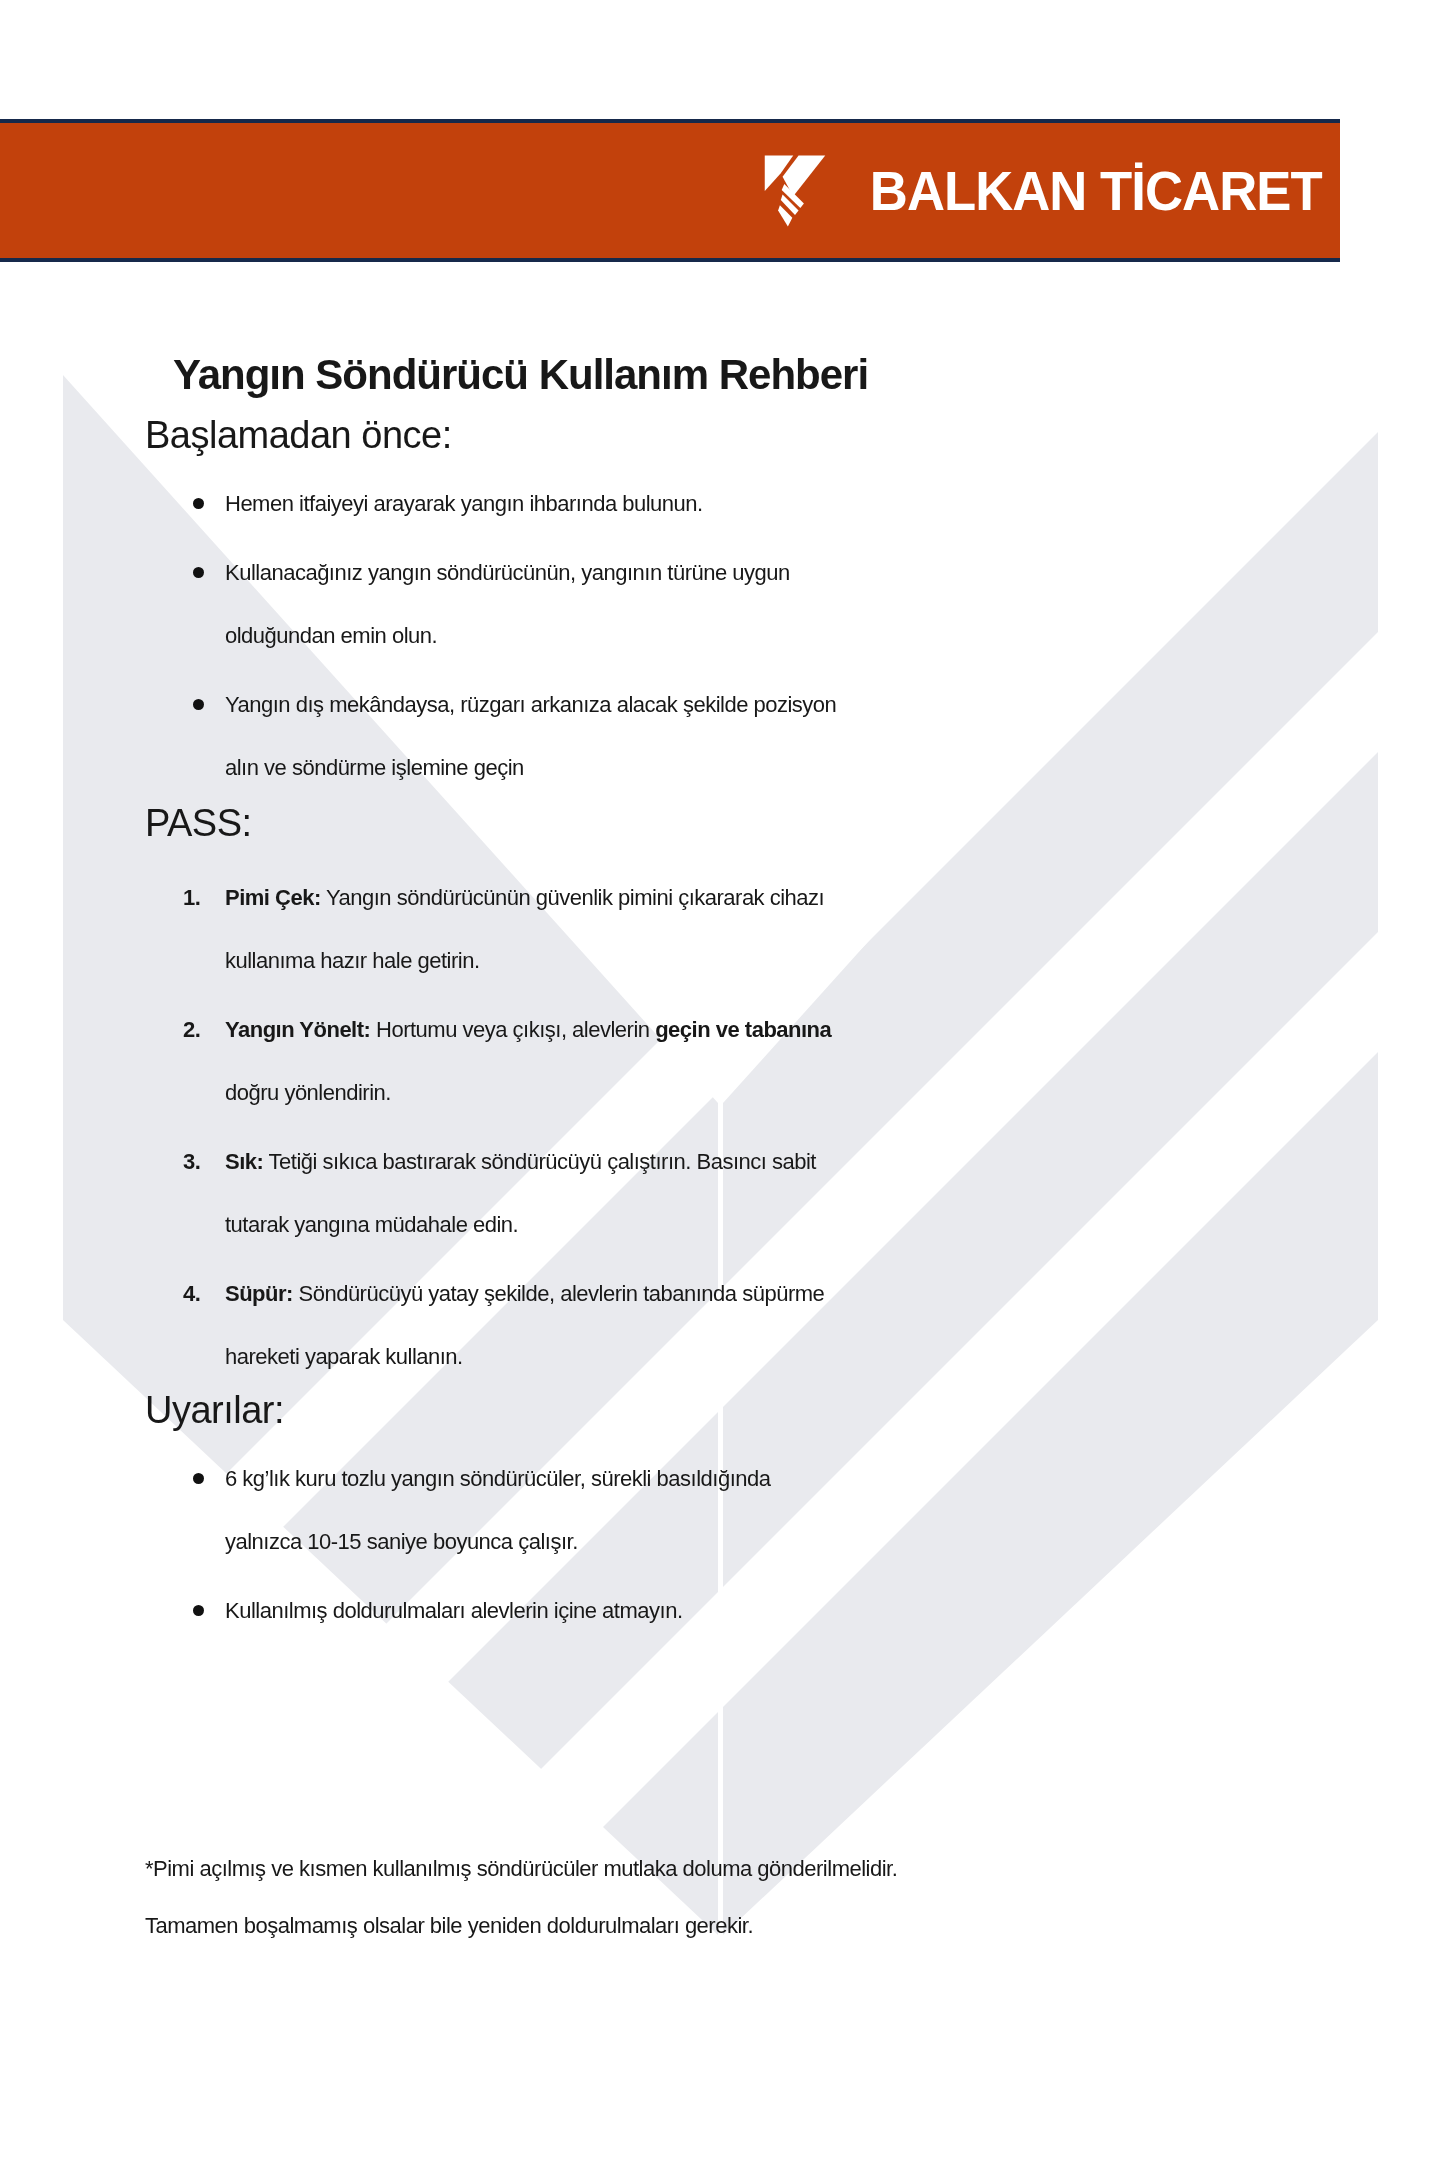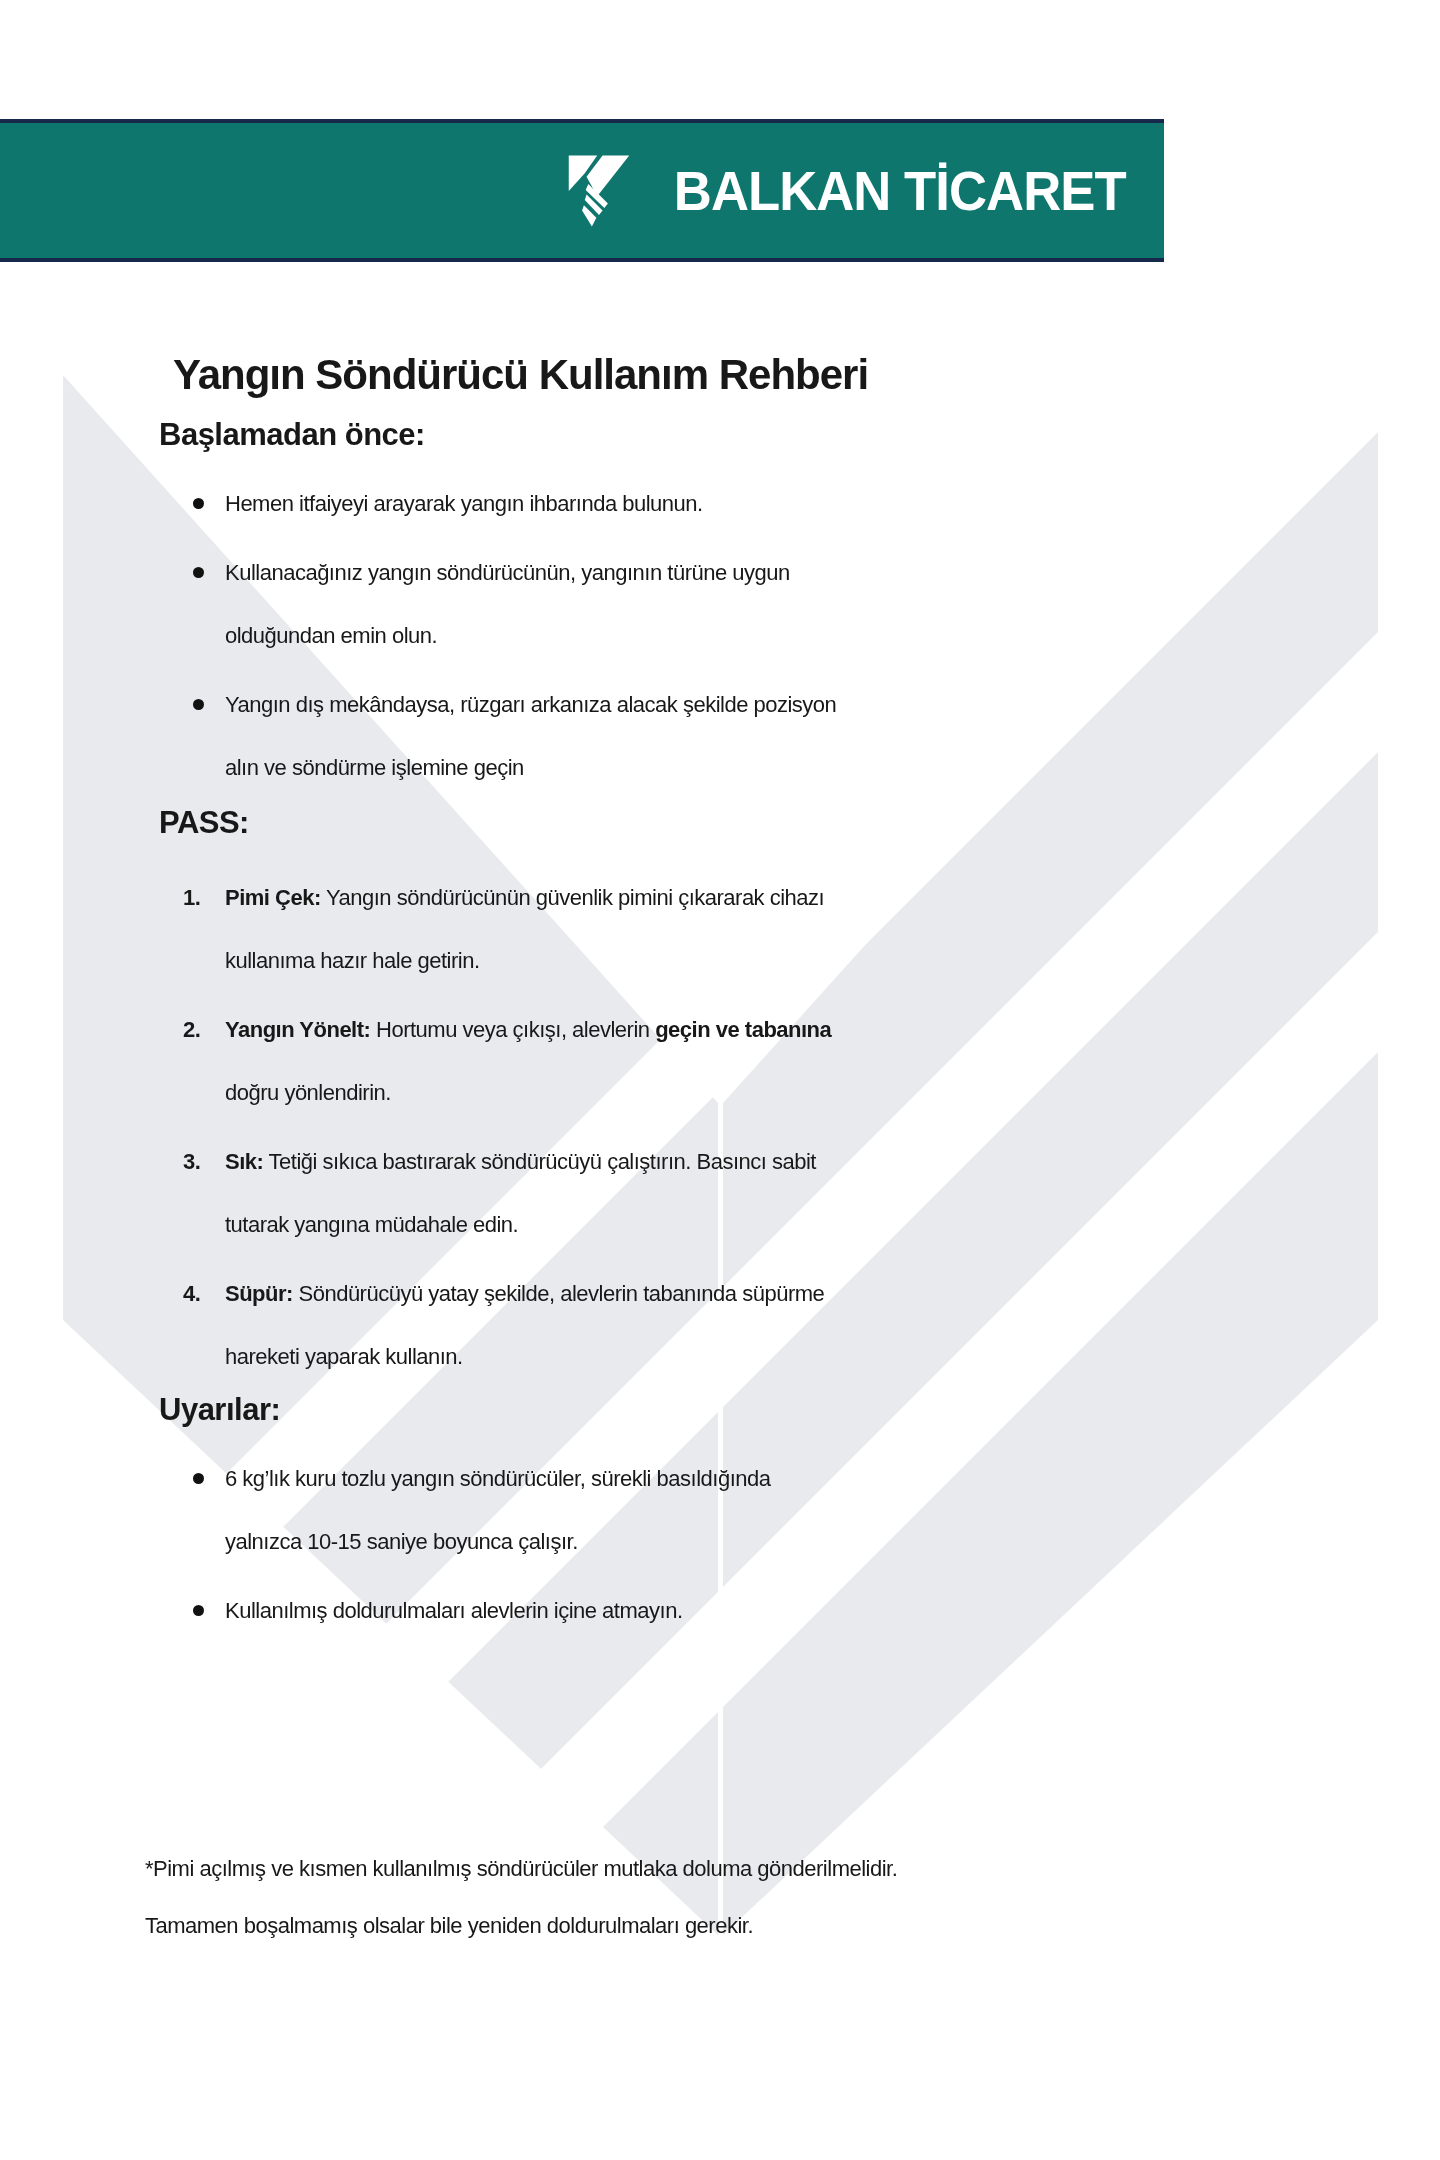--- a/index.html
+++ b/index.html
@@ -4,43 +4,43 @@
 <style>
   html,body{margin:0;padding:0;}
   body{
     width:1440px;height:2160px;position:relative;overflow:hidden;
     background:#ffffff;
     font-family:"Liberation Sans",sans-serif;
     color:#181818;
   }
   
   .header-band{
-    position:absolute;left:0;top:119px;width:1164px;height:143px;
-    background:#0f766e;
+    position:absolute;left:0;top:119px;width:1340px;height:143px;
+    background:#c2410c;
     box-shadow:inset 0 4px 0 #16294B, inset 0 -4px 0 #16294B;
     display:flex;align-items:center;justify-content:flex-end;
-    padding-right:38px;box-sizing:border-box;
+    padding-right:18px;box-sizing:border-box;
   }
   .brand{display:flex;align-items:center;gap:14px;}
   .brand svg{display:block;}
   .wordmark{
     color:#ffffff;font-weight:bold;font-size:56px;letter-spacing:-1px;
     transform:scaleX(.94);transform-origin:right center;white-space:nowrap;
   }
   
   .watermark{position:absolute;left:0;top:262px;width:1440px;height:1898px;z-index:0;}
   
   .content{position:absolute;inset:0;z-index:1;}
   .page-title{
     position:absolute;left:145px;top:350px;
     font-size:42px;font-weight:bold;letter-spacing:-1px;line-height:50px;margin-left:28px;
   }
   .sec-head{
-    position:absolute;left:159px;
-    font-size:31px;font-weight:bold;letter-spacing:-0.5px;line-height:46px;
+    position:absolute;left:145px;
+    font-size:38px;font-weight:normal;letter-spacing:-0.5px;line-height:46px;
   }
   .h-before{top:412px;}
   .h-pass{top:800px;}
   .h-warn{top:1387px;}
   ul.doc,ol.doc{
     position:absolute;left:145px;right:40px;margin:0;padding:0;list-style:none;
     font-size:22px;letter-spacing:-0.5px;line-height:63px;
   }
   .list-before{top:472px;}
   .list-pass{top:866px;}

